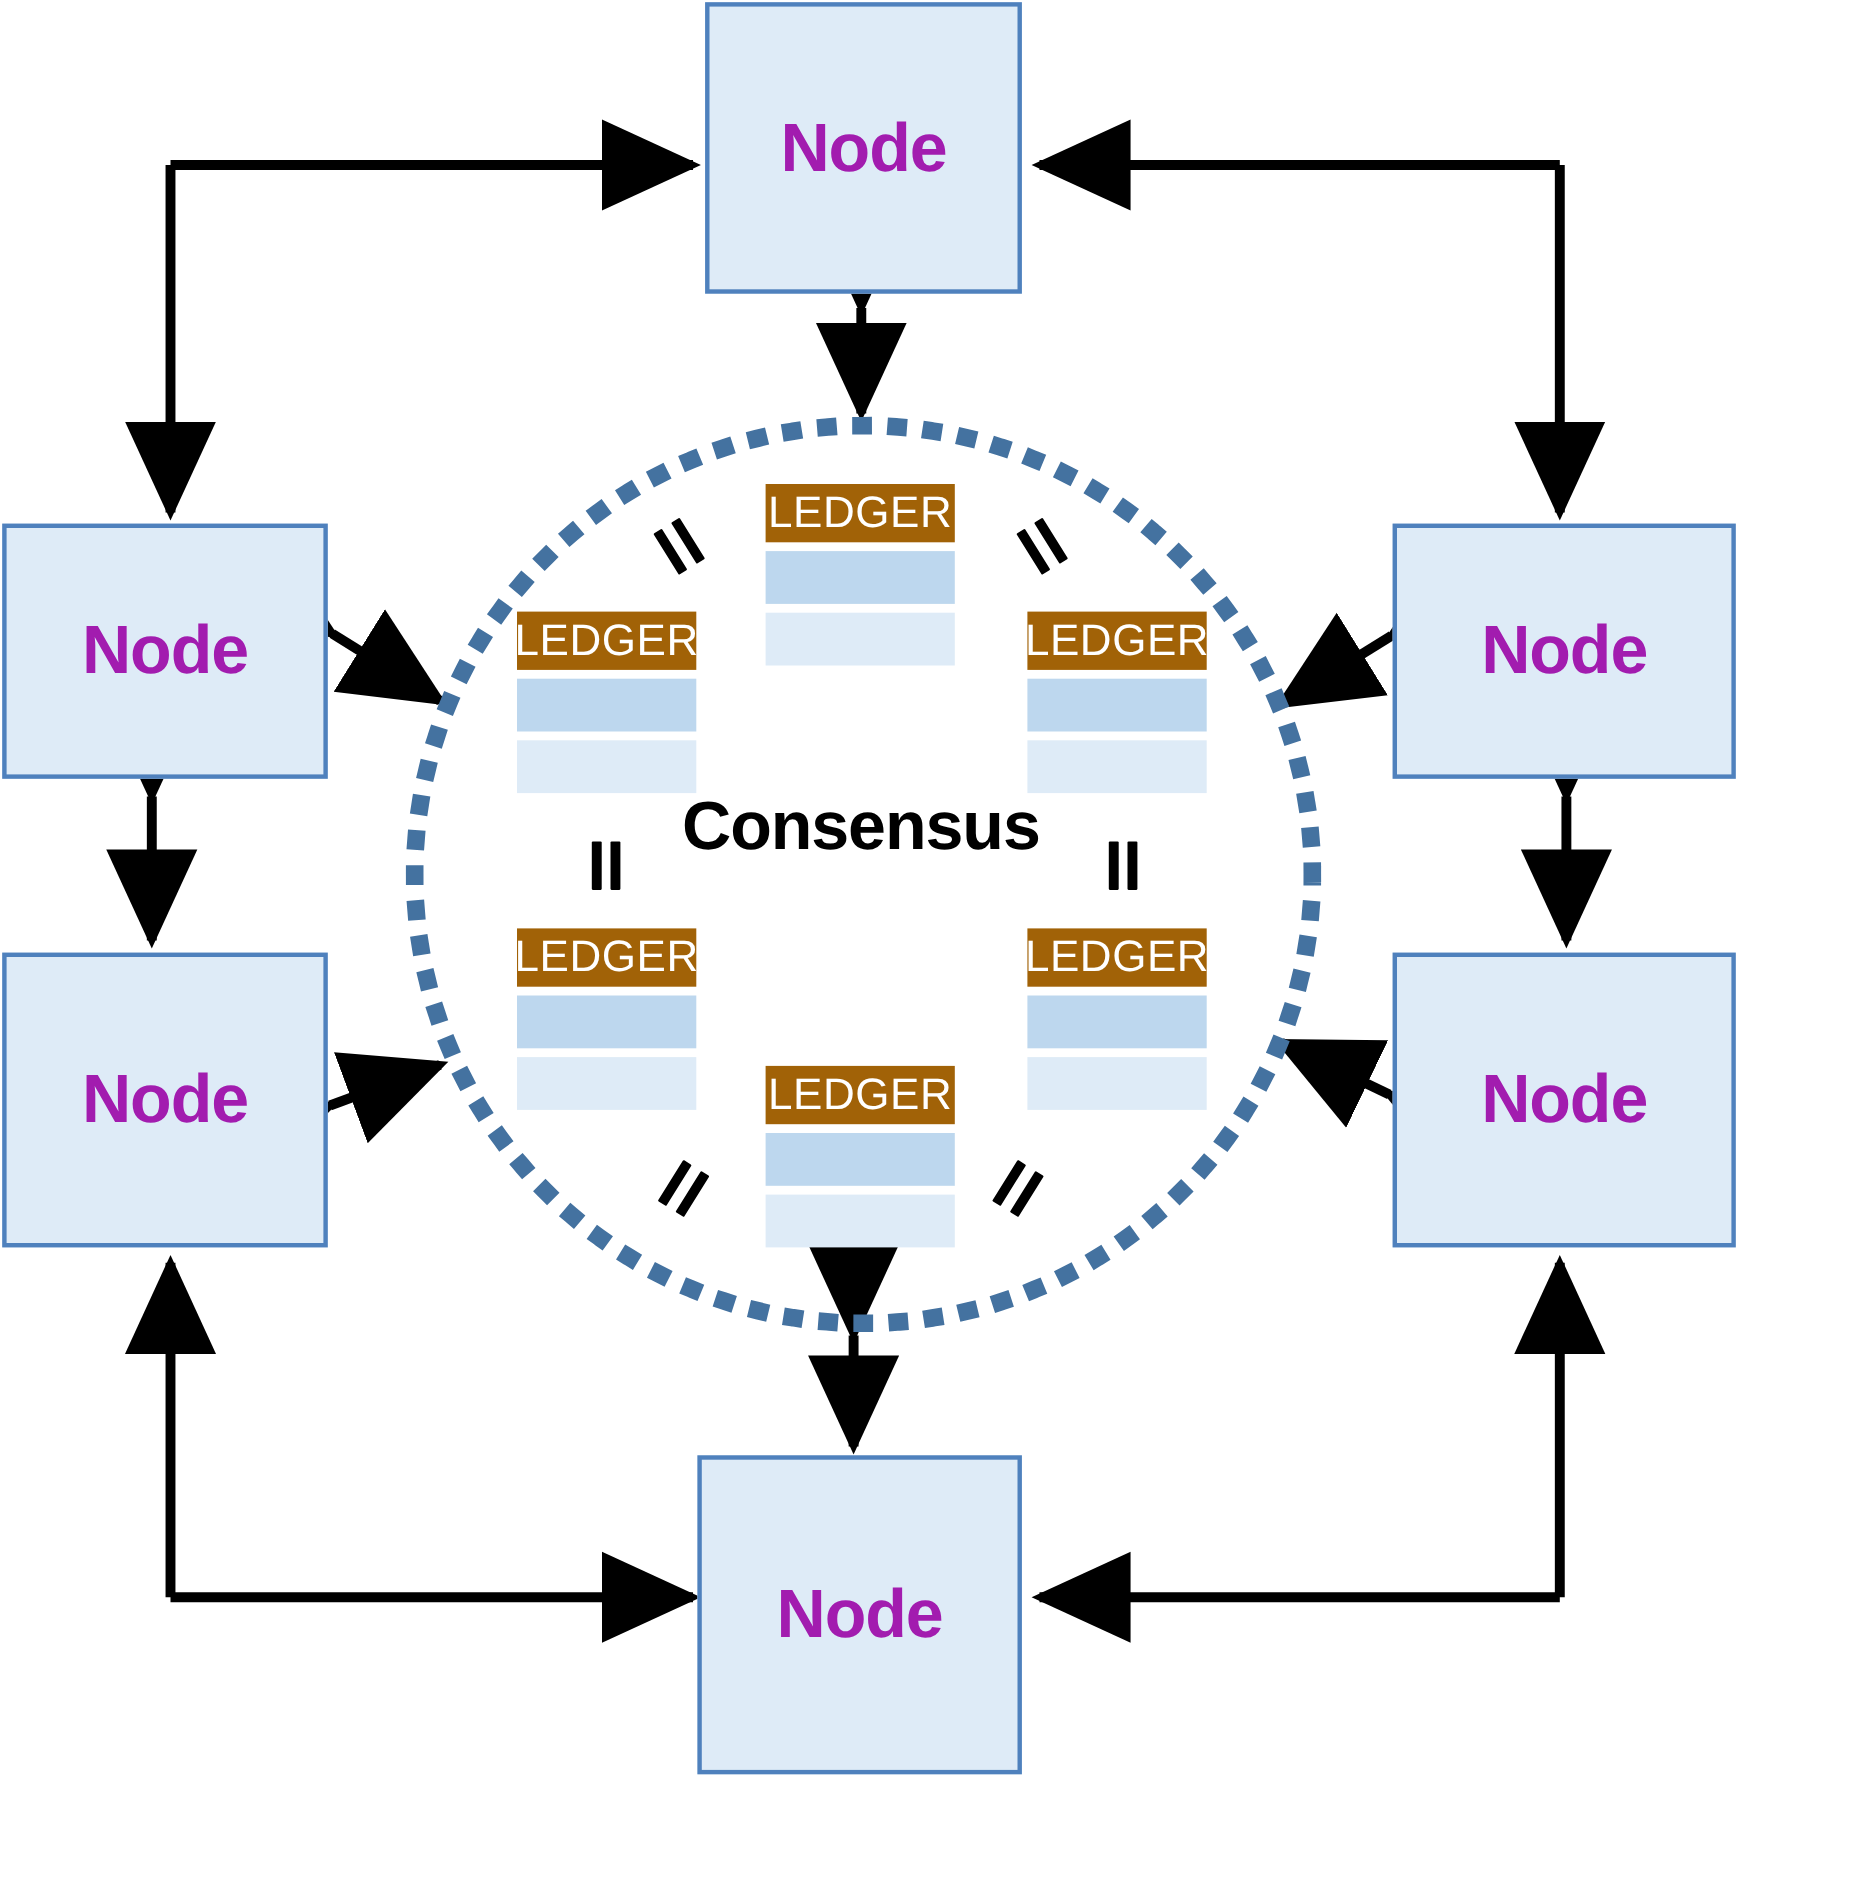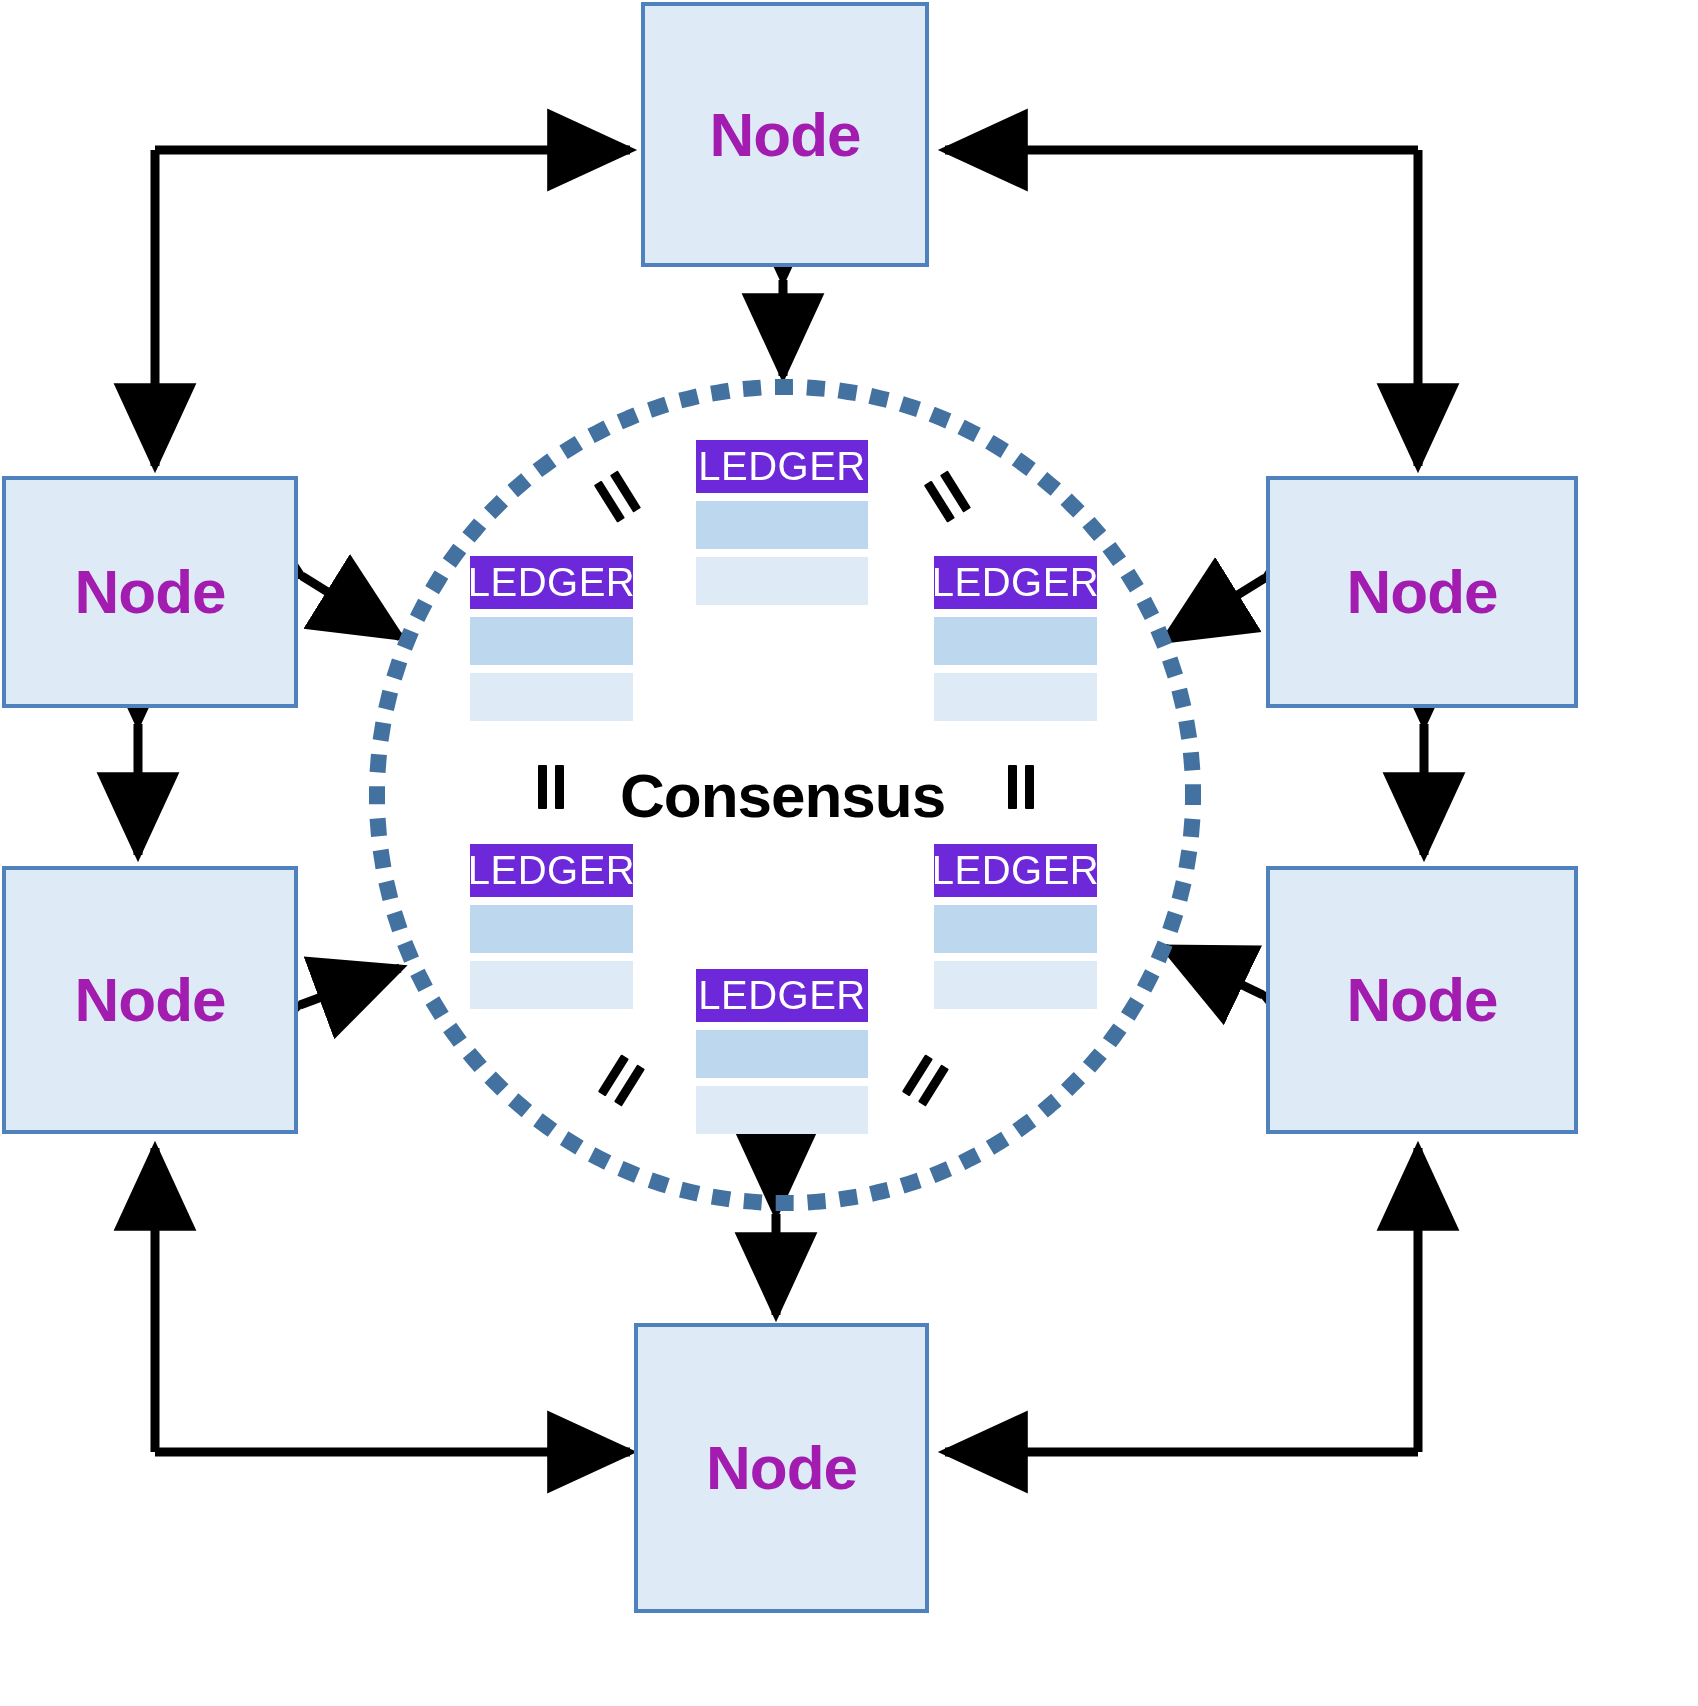--- a/index.html
+++ b/index.html
@@ -24,21 +24,21 @@
     font-weight:bold;
     font-size:62px;
     color:#a21caf;
     letter-spacing:-1px;
     line-height:1;
     user-select:none;
   }
 
   .ledger{position:absolute;}
   .ledger-head{
-    background:#6d28d9;
+    background:#a16207;
     color:#ffffff;
     font-family:"Liberation Sans", sans-serif;
     font-size:40px;
     font-weight:normal;
     letter-spacing:0.5px;
     display:flex;align-items:center;justify-content:center;
     box-sizing:border-box;
   }
   .ledger-row1{background:#BDD7EE;}
   .ledger-row2{background:#DEEBF7;}
@@ -200,15 +200,15 @@
   <div class="eq" style="left:604px;top:1060px;transform:rotate(32deg);">
     <span class="bar" style="left:3px;"></span>
     <span class="bar" style="left:22px;"></span>
   </div>
 
   <div class="eq" style="left:908px;top:1060px;transform:rotate(32deg);">
     <span class="bar" style="left:3px;"></span>
     <span class="bar" style="left:22px;"></span>
   </div>
 
-  <div class="consensus" style="left:620px;top:760px;">Consensus</div>
+  <div class="consensus" style="left:620px;top:716px;">Consensus</div>
 
 </div>
 
 </body></html>

